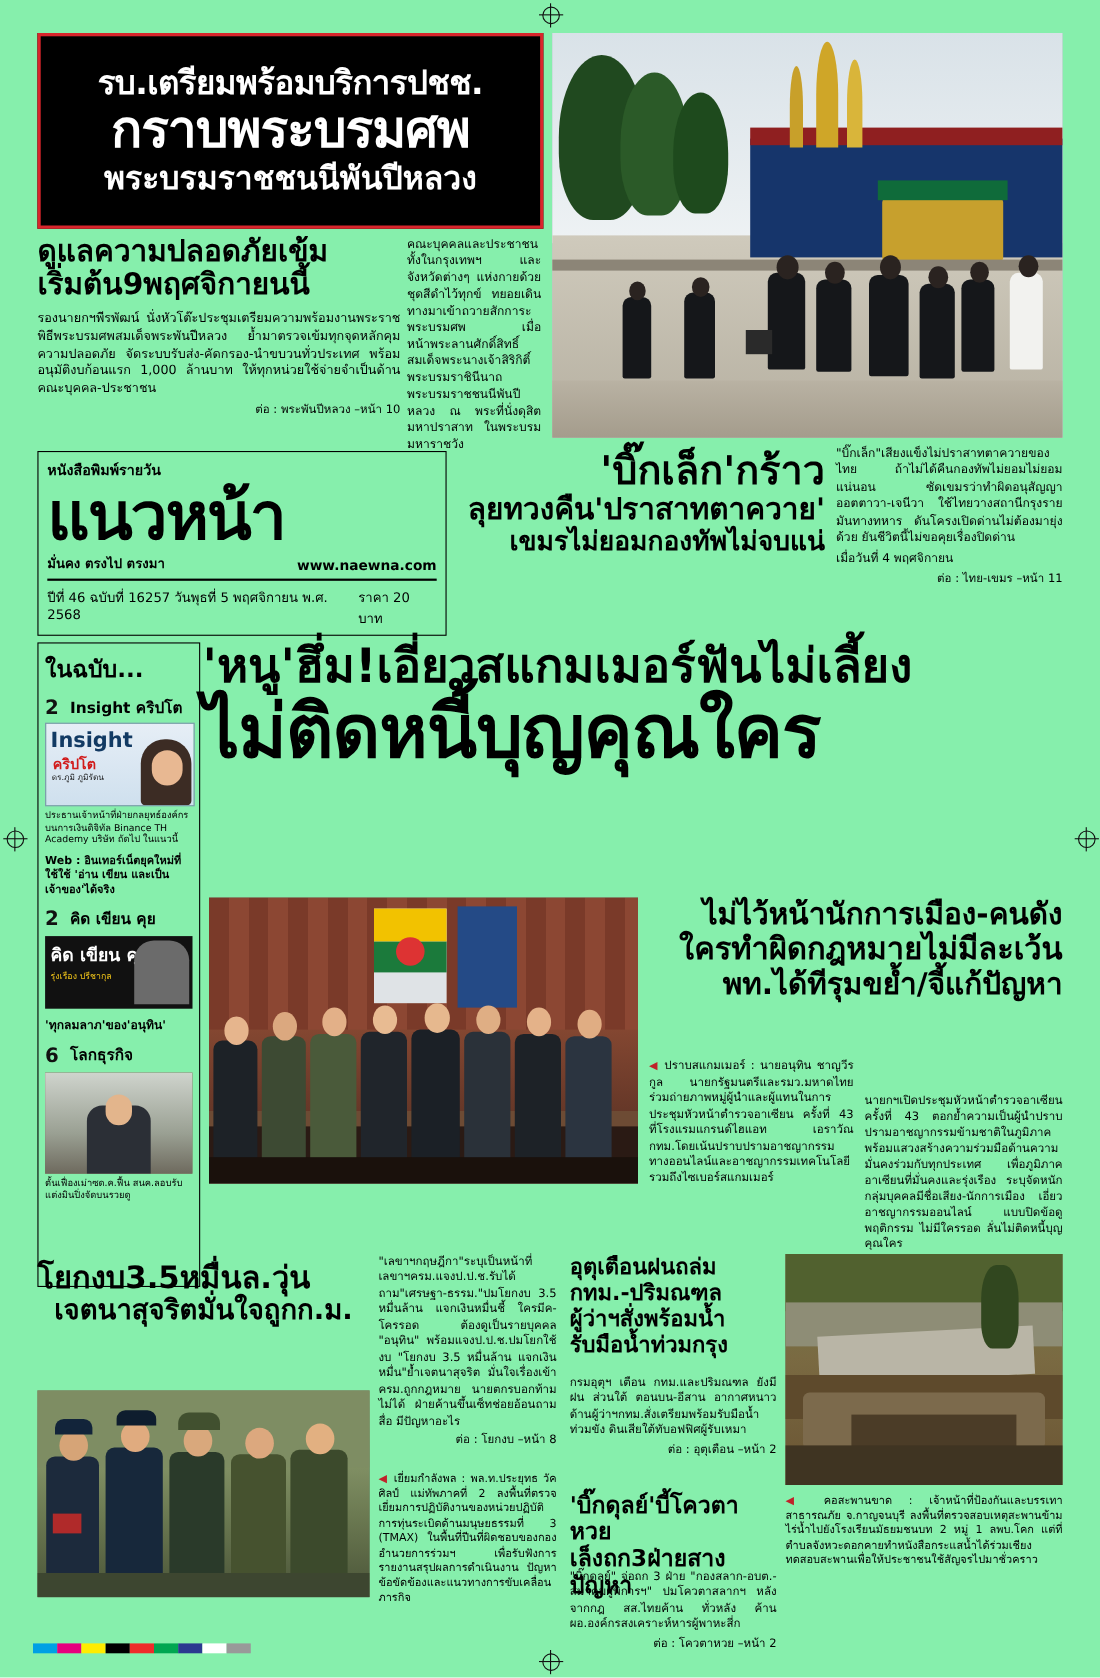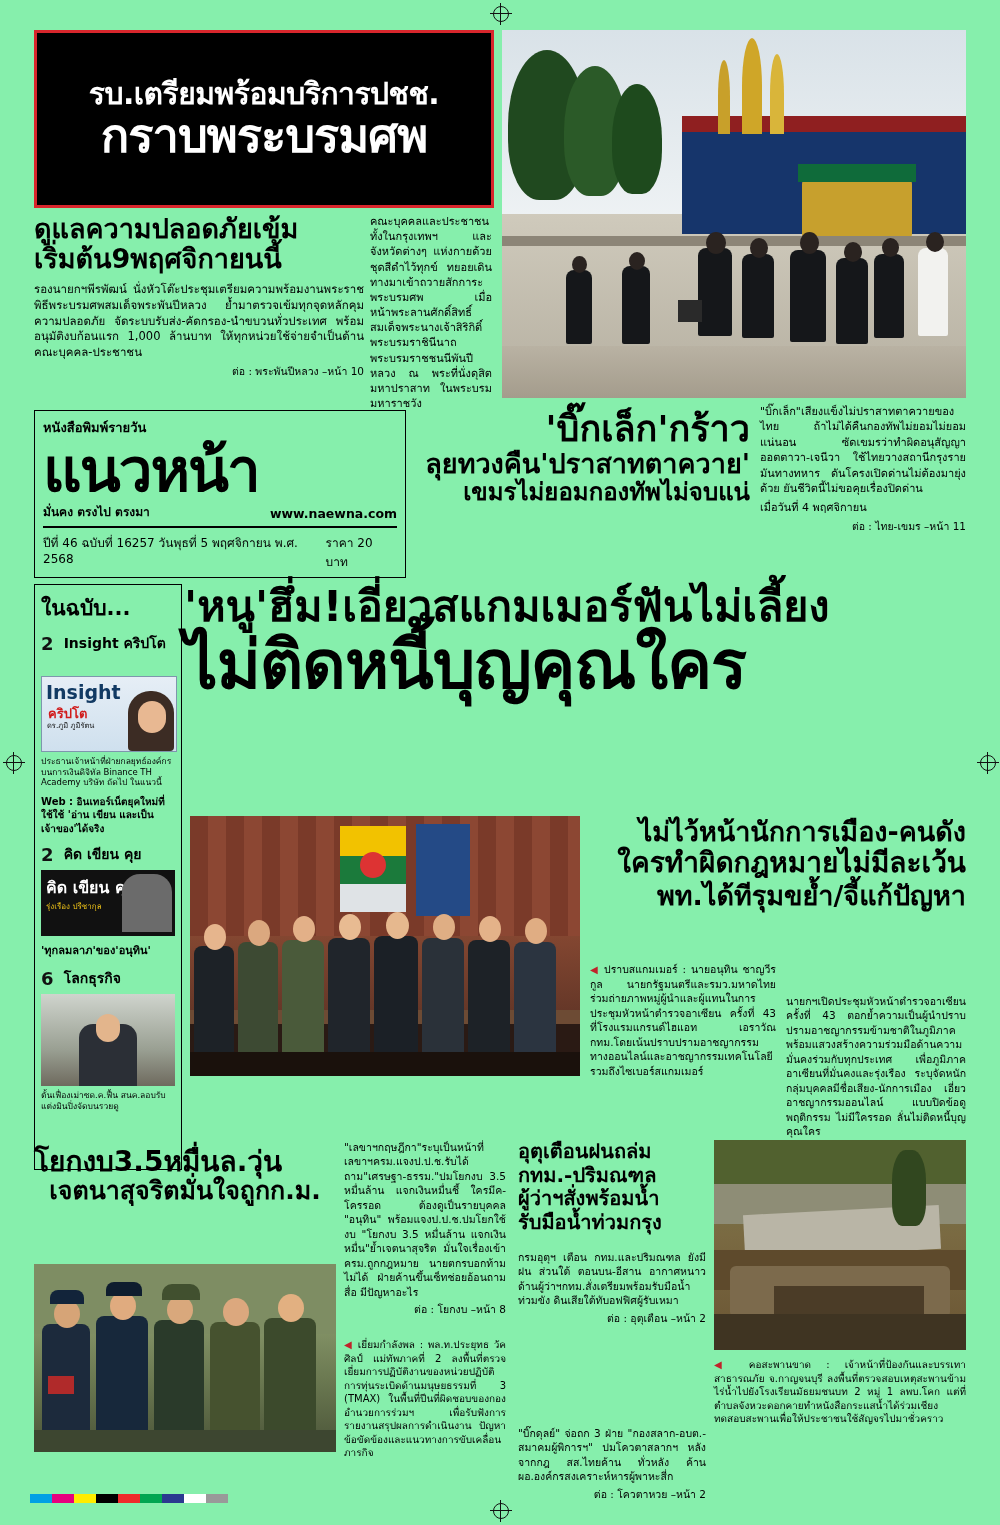--- a/index.html
+++ b/index.html
@@ -47,21 +47,21 @@
   .rh .r2{font-size:27px;font-weight:bold;line-height:1.1;}
   .rh .r3{font-size:24px;font-weight:bold;line-height:1.1;}
   .rcol{position:absolute;left:742px;top:386px;width:206px;font-size:11px;line-height:1.4;text-align:justify;}
 
   
   .issuebox{position:absolute;left:16px;top:566px;width:148px;height:586px;border:1px solid #000;box-sizing:border-box;padding:6px;}
   .issuebox .ttl{font-size:21px;font-weight:bold;}
   .iitem{margin-top:8px;}
   .iitem .num{font-size:18px;font-weight:bold;color:#111;display:inline-block;vertical-align:middle;}
   .iitem .lbl{font-size:14px;font-weight:bold;display:inline-block;margin-left:5px;vertical-align:middle;}
-  .insightcard{margin-top:22px;width:134px;height:74px;background:linear-gradient(180deg,#e6eef6 0%,#cfe0ee 100%);position:relative;overflow:hidden;border:1px solid #7e96ad;}
+  .insightcard{margin-top:3px;width:134px;height:74px;background:linear-gradient(180deg,#e6eef6 0%,#cfe0ee 100%);position:relative;overflow:hidden;border:1px solid #7e96ad;}
   .insightcard .big{position:absolute;left:4px;top:4px;font-size:19px;font-weight:bold;color:#123a63;}
   .insightcard .small{position:absolute;left:6px;top:26px;font-size:13px;font-weight:bold;color:#d11a1a;}
   .insightcard .nm{position:absolute;left:5px;top:44px;font-size:7.5px;color:#111;width:80px;line-height:1.2;}
   .insightcard .head{position:absolute;right:2px;bottom:0;width:46px;height:60px;background:#3c2c24;border-radius:22px 22px 4px 4px;}
   .insightcard .face{position:absolute;right:10px;bottom:18px;width:28px;height:32px;background:#e8b892;border-radius:14px;}
   .cap{font-size:8.5px;line-height:1.25;margin-top:4px;}
   .webline{font-size:10px;font-weight:bold;margin-top:7px;line-height:1.35;}
   .kkkcard{margin-top:5px;width:134px;height:66px;background:#111;position:relative;overflow:hidden;}
   .kkkcard .t{position:absolute;left:5px;top:5px;font-size:16px;font-weight:bold;color:#fff;}
   .kkkcard .s{position:absolute;left:5px;top:30px;font-size:8px;color:#f0c419;}
@@ -133,20 +133,21 @@
   <div class="regmark" style="left:493px;top:6px;"></div>
   <div class="regmark" style="left:6px;top:755px;"></div>
   <div class="regmark" style="left:980px;top:755px;"></div>
   <div class="regmark" style="left:493px;top:1503px;"></div>
 
   <div class="inner">
 
     <div class="topband">
       <div class="l1">รบ.เตรียมพร้อมบริการปชช.</div>
       <div class="l2">กราบพระบรมศพ</div>
+      <div class="l3">พระบรมราชชนนีพันปีหลวง</div>
     </div>
 
     <div class="topphoto">
       <div class="sky" style="height:52%;background:linear-gradient(180deg,#d9e2e8 0%,#eef2f4 100%);"></div>
       <div class="ground" style="height:50%;background:linear-gradient(180deg,#cfcabc 0%,#b5afa0 100%);"></div>
       <div class="bldg" style="left:180px;top:96px;width:284px;height:108px;background:#16356b;"></div>
       <div style="position:absolute;left:180px;top:86px;width:284px;height:16px;background:#8f1f20;"></div>
       <div class="spire" style="left:240px;top:8px;width:20px;height:96px;border-radius:50% 50% 0 0;background:#cfa628;"></div>
       <div class="spire" style="left:268px;top:24px;width:14px;height:80px;border-radius:50% 50% 0 0;background:#d9b53a;"></div>
       <div class="spire" style="left:216px;top:30px;width:12px;height:74px;border-radius:50% 50% 0 0;background:#c8a02a;"></div>
@@ -353,20 +354,24 @@
       <div style="position:absolute;left:16px;top:126px;width:220px;height:52px;background:#7c6a4c;border-radius:6px;"></div>
       <div style="position:absolute;left:60px;top:146px;width:150px;height:46px;background:#4b3c27;"></div>
       <div style="position:absolute;left:0;bottom:0;width:252px;height:36px;background:#3f3422;"></div>
       <div style="position:absolute;left:178px;top:10px;width:34px;height:76px;background:#31471f;border-radius:40% 40% 30% 30%;"></div>
     </div>
     <div class="floodcap">
       <span class="redtri arrowmark">◀</span>
       <span>คอสะพานขาด : เจ้าหน้าที่ป้องกันและบรรเทาสาธารณภัย จ.กาญจนบุรี ลงพื้นที่ตรวจสอบเหตุสะพานข้ามไร่น้ำไปยังโรงเรียนมัธยมชนบท 2 หมู่ 1 ลพบ.โคก แต่ที่ตำบลจังหวะดอกคายทำหนังสือกระแสน้ำได้ร่วมเชียงทดสอบสะพานเพื่อให้ประชาชนใช้สัญจรไปมาชั่วคราว</span>
     </div>
 
+    <div class="bothead">
+      <div class="h">'บิ๊กดุลย์'บี้โควตาหวย</div>
+      <div class="h">เล็งถก3ฝ่ายสางปัญหา</div>
+    </div>
     <div class="botbody">
       <div>"บิ๊กดุลย์" จ่อถก 3 ฝ่าย "กองสลาก-อบต.-สมาคมผู้พิการฯ" ปมโควตาสลากฯ หลังจากกฎ สส.ไทยค้าน ทั่วหลัง ค้าน ผอ.องค์กรสงเคราะห์หารผู้พาหะสี่ก</div>
       <div class="jumpline">ต่อ : โควตาหวย –หน้า 2</div>
     </div>
 
   </div>
 
   <div class="colorbar" id="colorbar">
       <span style="background: rgb(0, 160, 228);"></span>
       <span style="background: rgb(230, 0, 126);"></span>

